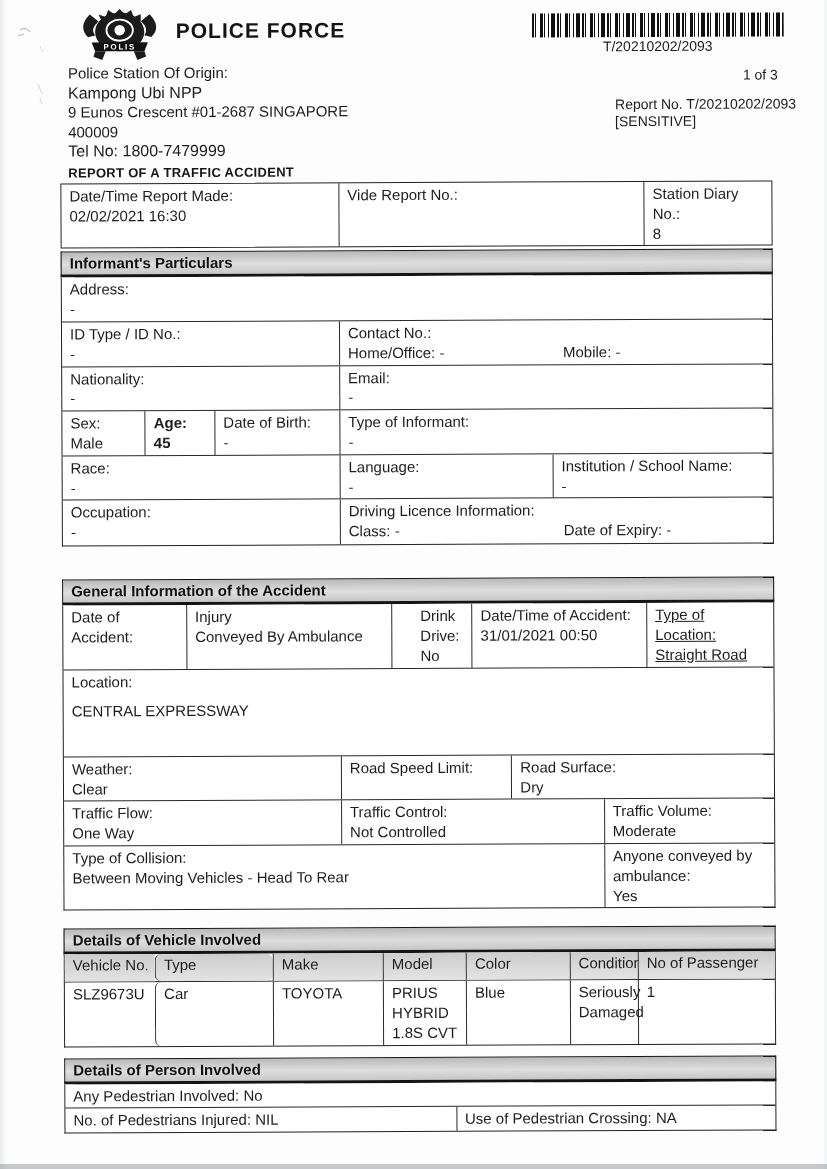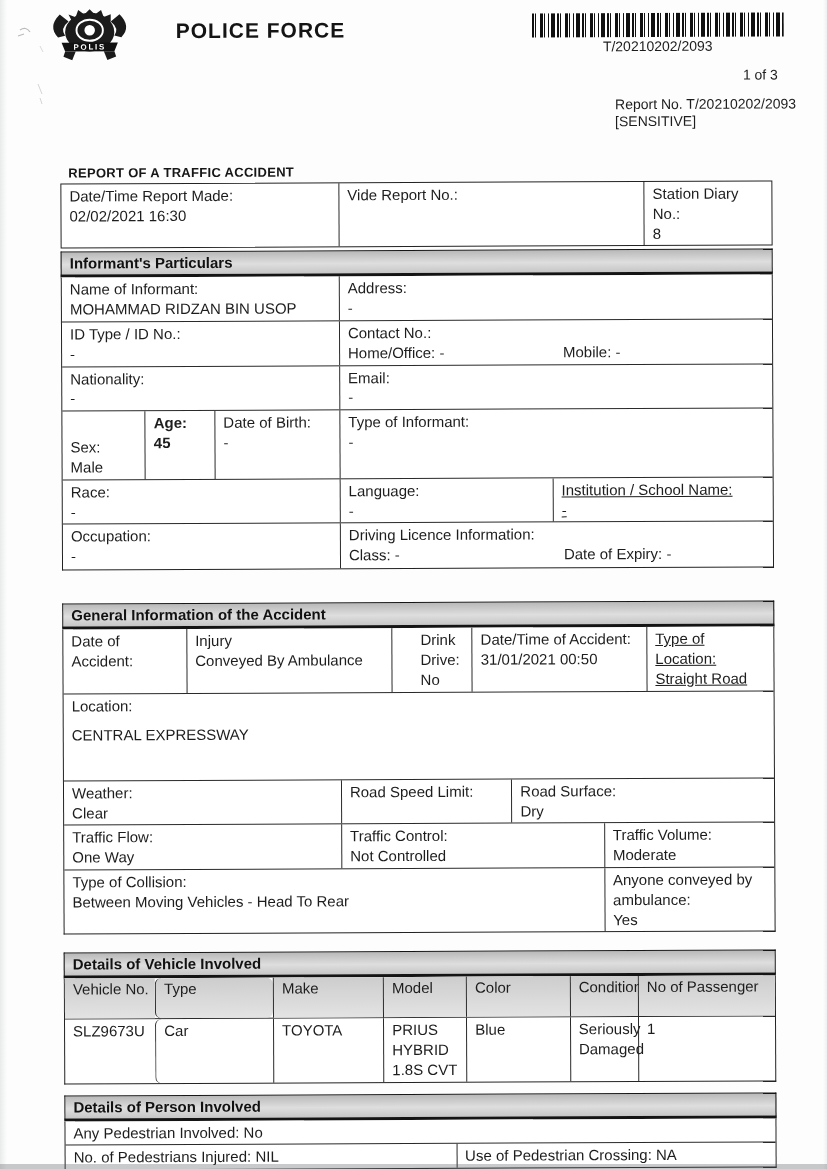--- a/index.html
+++ b/index.html
@@ -8,21 +8,21 @@
     font-family:"Liberation Sans",sans-serif;color:#1d1d1d;overflow:hidden;
   }
   .scan{position:absolute;left:0;top:0;width:827px;transform:rotate(-0.25deg);transform-origin:420px 560px;}
   .left-edge{position:absolute;left:0;top:0;bottom:0;width:7px;background:linear-gradient(90deg,#e9ebeb,#fdfdfd);}
   .right-edge{position:absolute;right:0;top:0;bottom:0;width:4px;background:linear-gradient(270deg,#eef1f1,#fdfdfd);}
   .bottom-edge{position:absolute;left:0;right:0;bottom:0;height:5px;background:#565b60;opacity:.32;}
   .artifact{position:absolute;color:#8a8a8a;font-size:13px;opacity:.7;}
 
   
   .top-area{position:relative;height:158px;}
-  .crest{position:absolute;left:48px;top:6px;}
+  .crest{position:absolute;left:78px;top:6px;}
   .force-name{position:absolute;left:178px;top:18px;font-size:21px;font-weight:bold;letter-spacing:1px;color:#141414;}
   .barcode-wrap{position:absolute;left:534px;top:14px;width:252px;}
   .barcode{height:24px;background:repeating-linear-gradient(90deg,
       #111 0 2px,#fff 2px 3px,#111 3px 4px,#fff 4px 8px,#111 8px 11px,#fff 11px 12px,
       #111 12px 13px,#fff 13px 16px,#111 16px 17px,#fff 17px 19px,#111 19px 23px,#fff 23px 25px);}
   .barcode-text{text-align:center;font-size:14px;margin-top:1px;}
   .station{position:absolute;left:70px;top:62px;font-size:15px;line-height:19.5px;}
   .station .big{font-size:16px;}
   .page-num{position:absolute;left:700px;top:68px;width:80px;text-align:right;font-size:14px;}
   .report-no{position:absolute;left:617px;top:97px;font-size:14px;line-height:17px;}
@@ -44,29 +44,29 @@
     box-sizing:border-box;margin-top:3px;padding:2px 8px 3px 8px;
     font-size:15px;font-weight:bold;color:#111;
     background:linear-gradient(180deg,#b9b9b9,#dedede 55%,#c6c6c6);
     border:1.6px solid #161616;border-bottom:3.5px solid #141414;
     box-shadow:0 1px 0 #6a6a6a;
   }
   .no-top{border-top:none;}
 
   
   .w39{width:39%;} .w43{width:43%;} .w18{width:18%;}
-  .w116{width:11.6%;margin-top:24px;} .w98{width:9.8%;font-weight:bold;} .w176{width:17.6%;} .w61{width:61%;}
-  .w30{width:30%;} .w31{width:31%;text-decoration:underline;}
+  .w116{width:11.6%;} .w98{width:9.8%;font-weight:bold;} .w176{width:17.6%;} .w61{width:61%;}
+  .w30{width:30%;} .w31{width:31%;}
   .g1{width:17.3%;} .g2{width:28.9%;} .g3{width:11.3%;padding-left:28px;} .g4{width:24.6%;} .g5{width:17.9%;text-decoration:underline;}
   .w37{width:37%;} .w24{width:24%;} .w76{width:76%;}
   .v1{width:12.7%;} .v2{width:16.6%;border-radius:6px;} .v3{width:15.5%;} .v4{width:11.7%;} .v5{width:14.6%;} .v6{width:9.6%;} .v7{width:19.3%;}
   .w55{width:55%;} .w45{width:45%;}
   .w100{width:100%;}
 
-  .vehicle-head .cell{background:linear-gradient(180deg,#cdcdcd,#e3e3e3);font-size:15px;padding-top:1px;padding-bottom:19px;}
+  .vehicle-head .cell{background:linear-gradient(180deg,#cdcdcd,#e3e3e3);font-size:15px;padding-top:1px;padding-bottom:6px;}
 
   .mh44{min-height:44px;} .mh42{min-height:42px;} .mh43{min-height:43px;} .mh36{min-height:36px;}
   .mh40{min-height:40px;} .mh45{min-height:45px;} .mh54{min-height:54px;} .mh86{min-height:86px;}
   .mh58{min-height:58px;} .mh60{min-height:60px;} .mh22{min-height:22px;}
 
   .gap33{margin-top:33px;} .gap18{margin-top:18px;} .gap11{margin-top:11px;}
   .loc-val{margin-top:9px;}
 </style>
 </head>
 <body>
@@ -90,20 +90,27 @@
           <text x="50" y="48" text-anchor="middle" font-size="9" font-weight="bold" fill="#ffffff" letter-spacing="2">POLIS</text>
         </svg>
       </div>
       <div class="force-name">POLICE FORCE</div>
 
       <div class="barcode-wrap">
         <div class="barcode"></div>
         <div class="barcode-text">T/20210202/2093</div>
       </div>
 
+      <div class="station">
+        <div>Police Station Of Origin:</div>
+        <div class="big">Kampong Ubi NPP</div>
+        <div>9 Eunos Crescent #01-2687 SINGAPORE</div>
+        <div>400009</div>
+        <div class="big">Tel No: 1800-7479999</div>
+      </div>
 
       <div class="page-num">1 of 3</div>
       <div class="report-no">
         <div>Report No. T/20210202/2093</div>
         <div>[SENSITIVE]</div>
       </div>
     </div>
 
     <div class="main">
 
@@ -122,24 +129,20 @@
           <div class="cell w18">
             <span class="lab">Station Diary No.:</span>
             <span class="val">8</span>
           </div>
         </div>
       </div>
 
       <div class="secbar">Informant's Particulars</div>
       <div class="tbl no-top">
         <div class="row mh42">
-          <div class="cell w39">
-            <span class="lab">Name of Informant:</span>
-            <span class="val">MOHAMMAD RIDZAN BIN USOP</span>
-          </div>
           <div class="cell w61">
             <span class="lab">Address:</span>
             <span class="val">-</span>
           </div>
         </div>
         <div class="row mh43">
           <div class="cell w39">
             <span class="lab">ID Type / ID No.:</span>
             <span class="val">-</span>
           </div>

